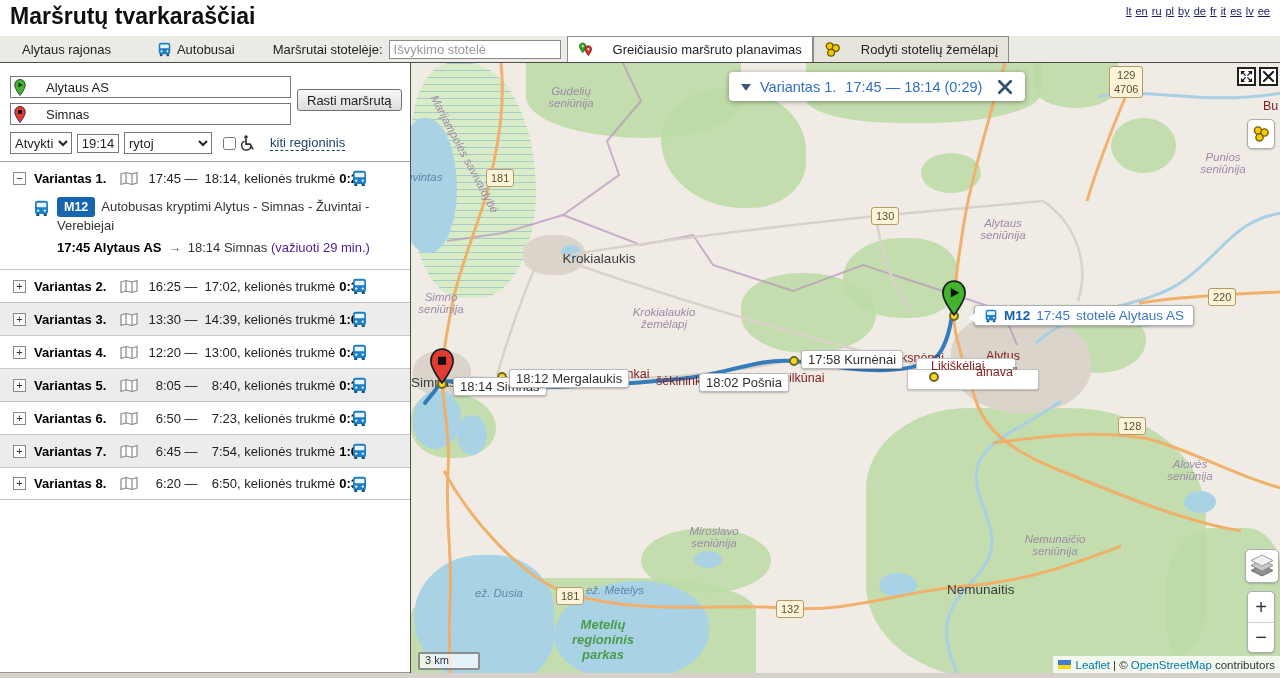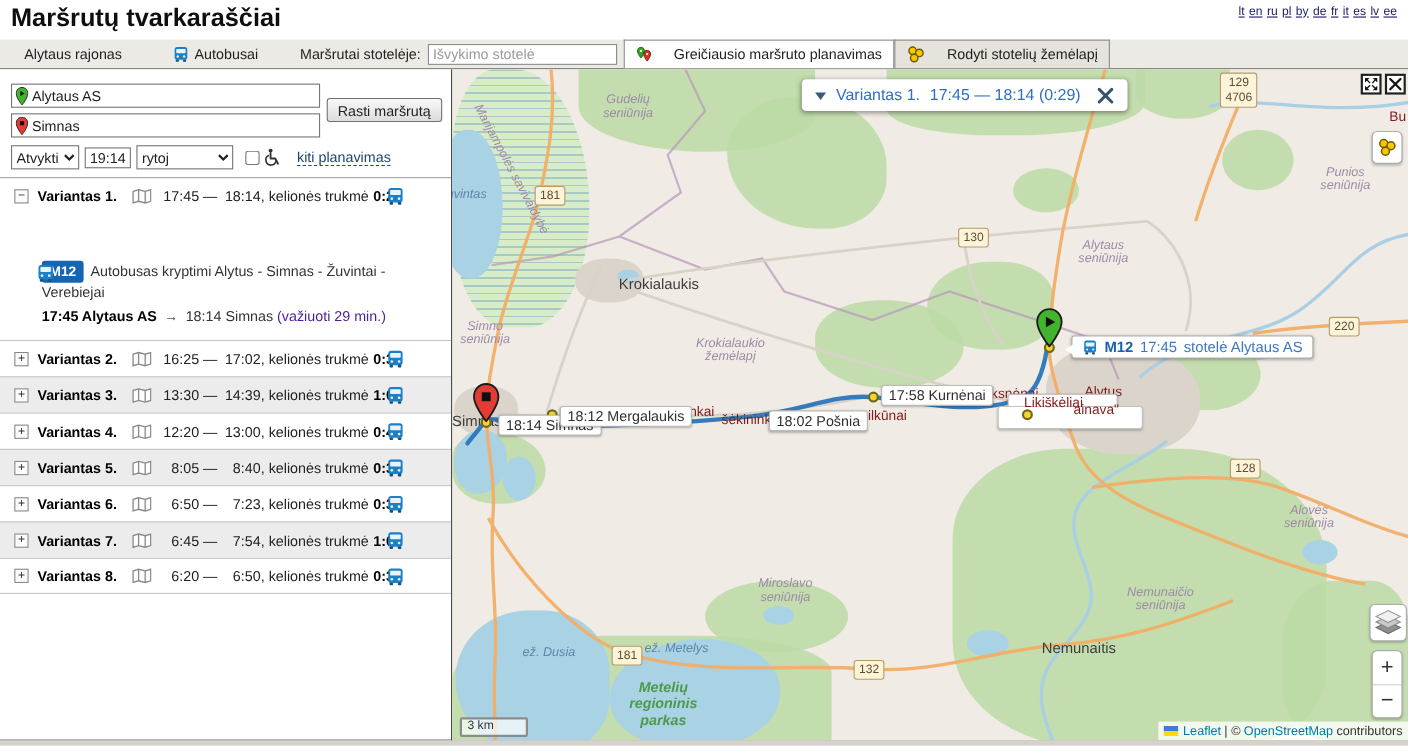--- a/index.html
+++ b/index.html
@@ -19,21 +19,21 @@
   .stop-input { margin-left:6px; width:172px; height:19px; border:1px solid #8a8a8a; font-size:13px; padding:0 4px; color:#333; background:#fff; }
   .stop-input::placeholder { color:#9a9a9a; }
   .tabbox { height:26px; display:flex; align-items:center; gap:20px; padding:0 10px; font-size:13px; color:#222;
             border:1px solid #8c8c8c; border-bottom:none; }
   .tab-planner { margin-left:6px; background:#fff; }
   .tab-stopsmap { background:#e6e3dd; }
   
   .content { display:flex; height:610px; border-top:1px solid #4c4c4c; }
   .panel { width:410px; background:#fff; position:relative; font-size:13px; color:#222; }
   .form { position:relative; height:98px; padding:13px 0 0 10px; }
-  .inp-wrap { width:281px; height:22px; border:1px solid #767676; background:#fff; display:flex; align-items:center; gap:3px; padding:0 3px; margin-bottom:5px; }
+  .inp-wrap { width:281px; height:22px; border:1px solid #767676; background:#fff; display:flex; align-items:center; gap:20px; padding:0 3px; margin-bottom:5px; }
   .inp-wrap input { border:none; outline:none; flex:1; font-size:13px; color:#222; font-family:"Liberation Sans",sans-serif; }
   .pin-sm { width:12px; height:17px; flex:0 0 auto; }
   .find-btn { position:absolute; left:297px; top:26px; height:22px; padding:0 9px; font-size:13px; color:#222;
               border:1px solid #707070; border-radius:3px; background:linear-gradient(#f8f8f8,#dcdcdc); cursor:pointer;
               font-family:"Liberation Sans",sans-serif; }
   .row3 { display:flex; align-items:center; margin-top:7px; }
   .row3 select { height:22px; font-size:13px; border:1px solid #767676; background:#fff; color:#222; font-family:"Liberation Sans",sans-serif; }
   .sel-mode { width:62px; }
   .time-inp { width:42px; height:19px; margin-left:5px; border:1px solid #767676; font-size:13px; text-align:center; color:#222; }
   .sel-day { width:88px; margin-left:5px; }
@@ -50,21 +50,21 @@
               text-align:center; color:#333; margin-right:8px; flex:0 0 auto; }
   .vlabel { font-weight:bold; color:#000; width:84px; flex:0 0 auto; }
   .mapico { width:18px; height:15px; margin:0 7px 0 2px; flex:0 0 auto; cursor:pointer; }
   .t { display:inline-block; }
   .t.start { width:36px; text-align:right; }
   .t.dashsep { width:20px; text-align:center; }
   .t.end { width:36px; text-align:right; }
   .dur { font-weight:bold; color:#000; margin-left:4px; }
   .rowbus { position:absolute; right:42px; top:8px; width:17px; height:17px; }
   .busico { width:17px; height:17px; }
-  .v1detail { padding:2px 14px 12px 38px; position:relative; font-size:13px; line-height:18px;margin-top:40px; }
+  .v1detail { padding:2px 14px 12px 57px; position:relative; font-size:13px; line-height:18px; }
   .v1busico { position:absolute; left:33px; top:5px; }
   .m12badge { display:inline-block; background:#1565b0; color:#fff; font-weight:bold; font-size:12.5px;
               padding:1px 7px; border-radius:3px; margin-right:6px; }
   .routetext { color:#333; }
   .legline { margin-top:4px; color:#333; }
   .legline b { color:#000; }
   .legnote { color:#4c1d95; }
   .arrow { color:#555; padding:0 3px; }
   
   .map { position:relative; width:870px; height:610px; overflow:hidden; background:#f0ece5; border-left:1px solid #4c4c4c; }
@@ -224,21 +224,21 @@
       </div>
       <button class="find-btn">Rasti maršrutą</button>
       <div class="row3">
         <select class="sel-mode"><option>Atvykti</option></select>
         <input class="time-inp" value="19:14" style="">
         <select class="sel-day"><option>rytoj</option></select>
         <input type="checkbox" class="chk" style="">
         <svg class="wheel">
             <use href="#i-wheel"></use>
           </svg>
-        <span class="params-link">kiti planavimas</span>
+        <span class="params-link">kiti regioninis</span>
       </div>
     </div>
 
     <div class="vlist">
 
       <div>
         <div class="vrow first">
           <span class="expander">−</span>
           <span class="vlabel">Variantas 1.</span>
           <svg class="mapico">

